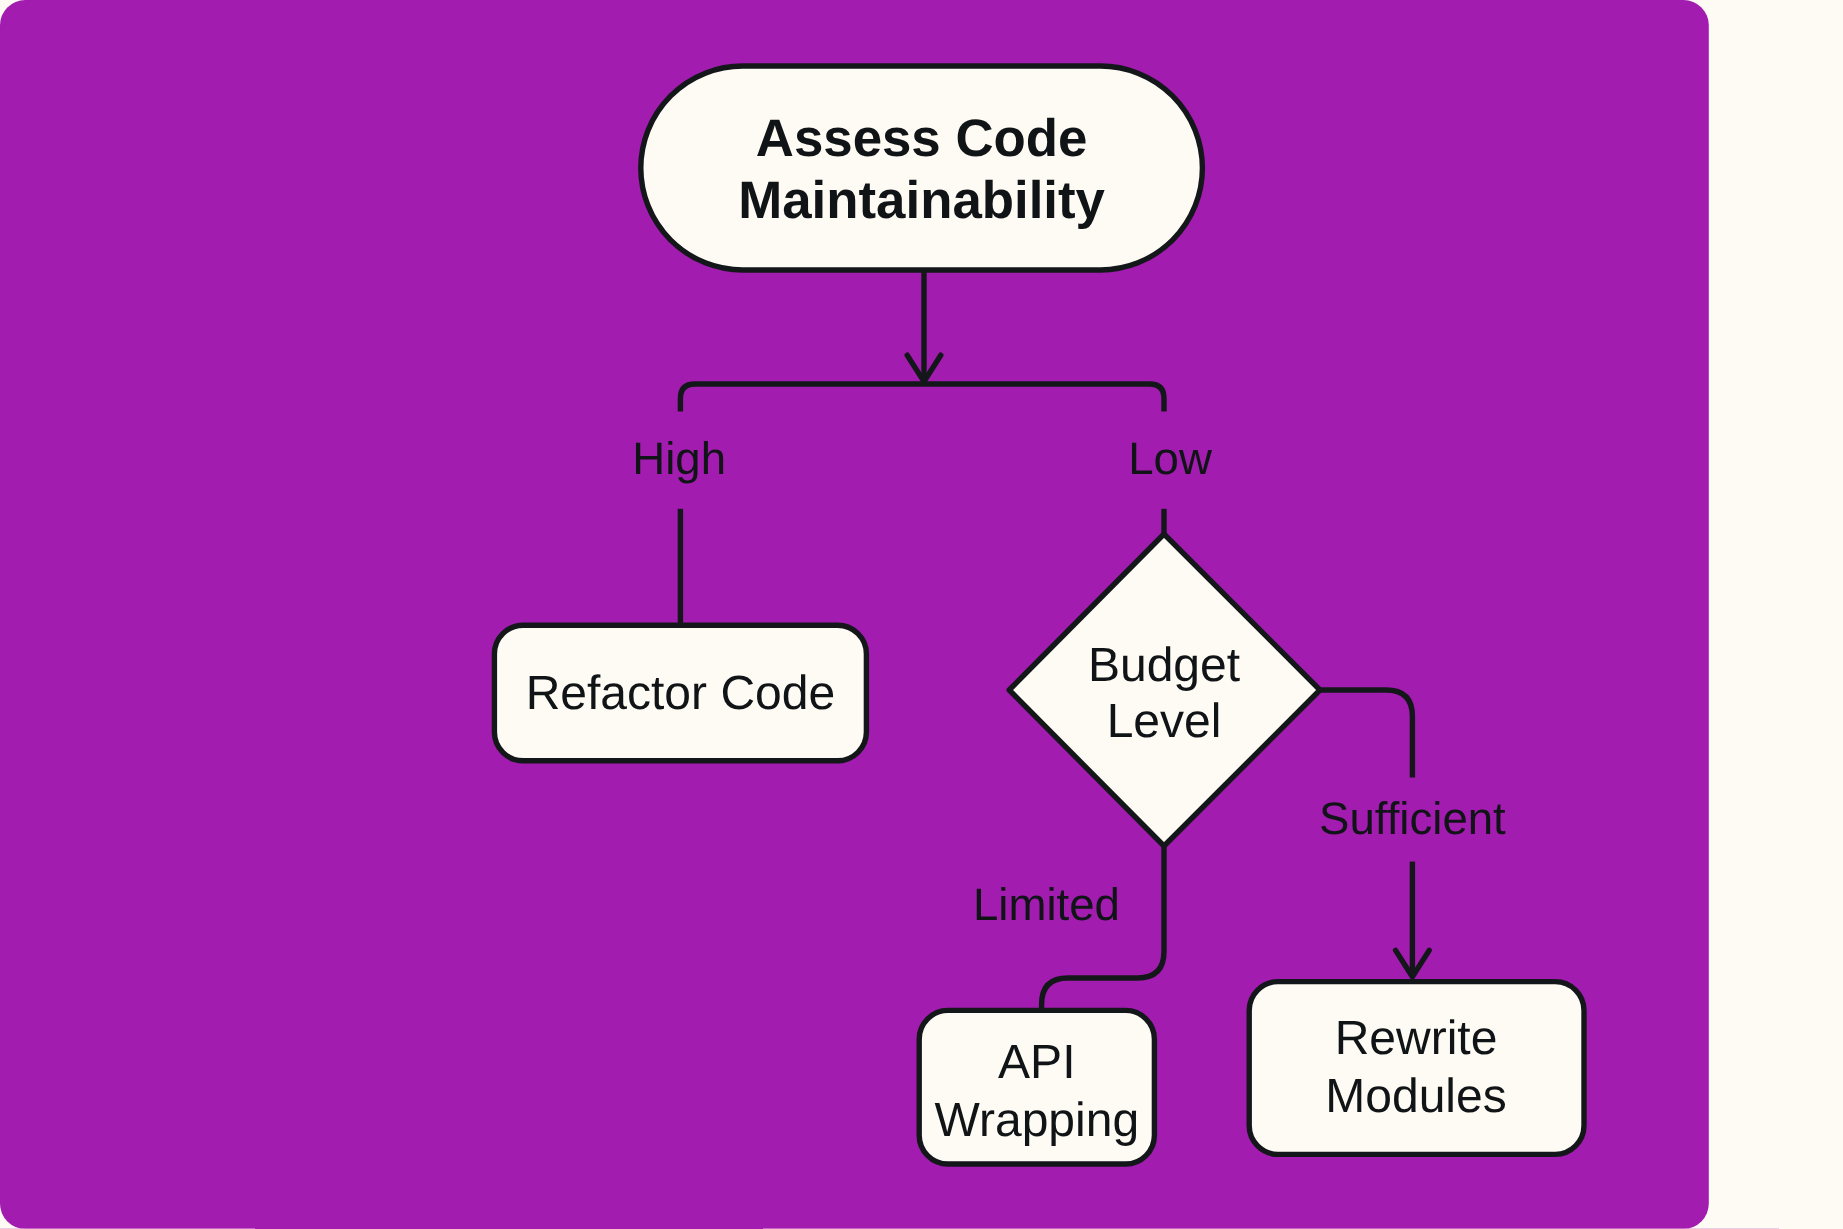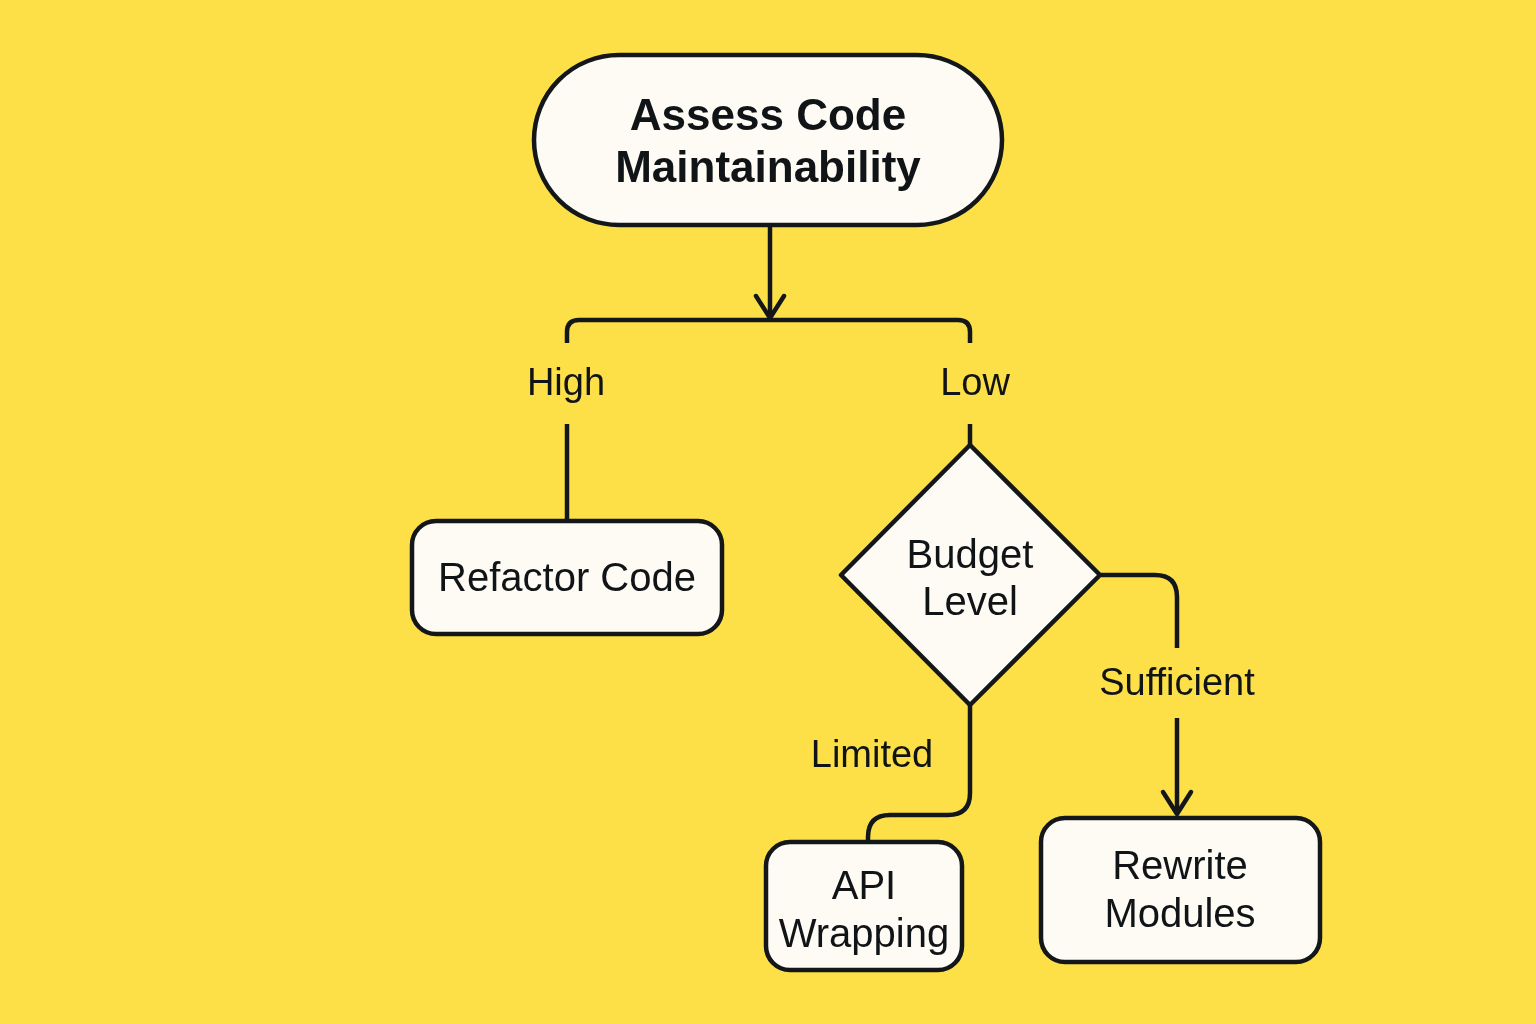--- a/index.html
+++ b/index.html
@@ -8,23 +8,24 @@
   }
   body {
     width: 1536px;
     height: 1024px;
     background: #fdfbf4;
     font-family: "Liberation Sans", sans-serif;
     overflow: hidden;
   }
   #canvas {
     position: relative;
-    width: 1536px;
+    width: 1424px;
     height: 1024px;
-    background: #fde047;
+    background: #a21caf;
+    border-radius: 21px;
   }
   svg.flow {
     position: absolute;
     left: 0;
     top: 0;
     width: 1536px;
     height: 1024px;
     display: block;
   }
   .node-shape {

